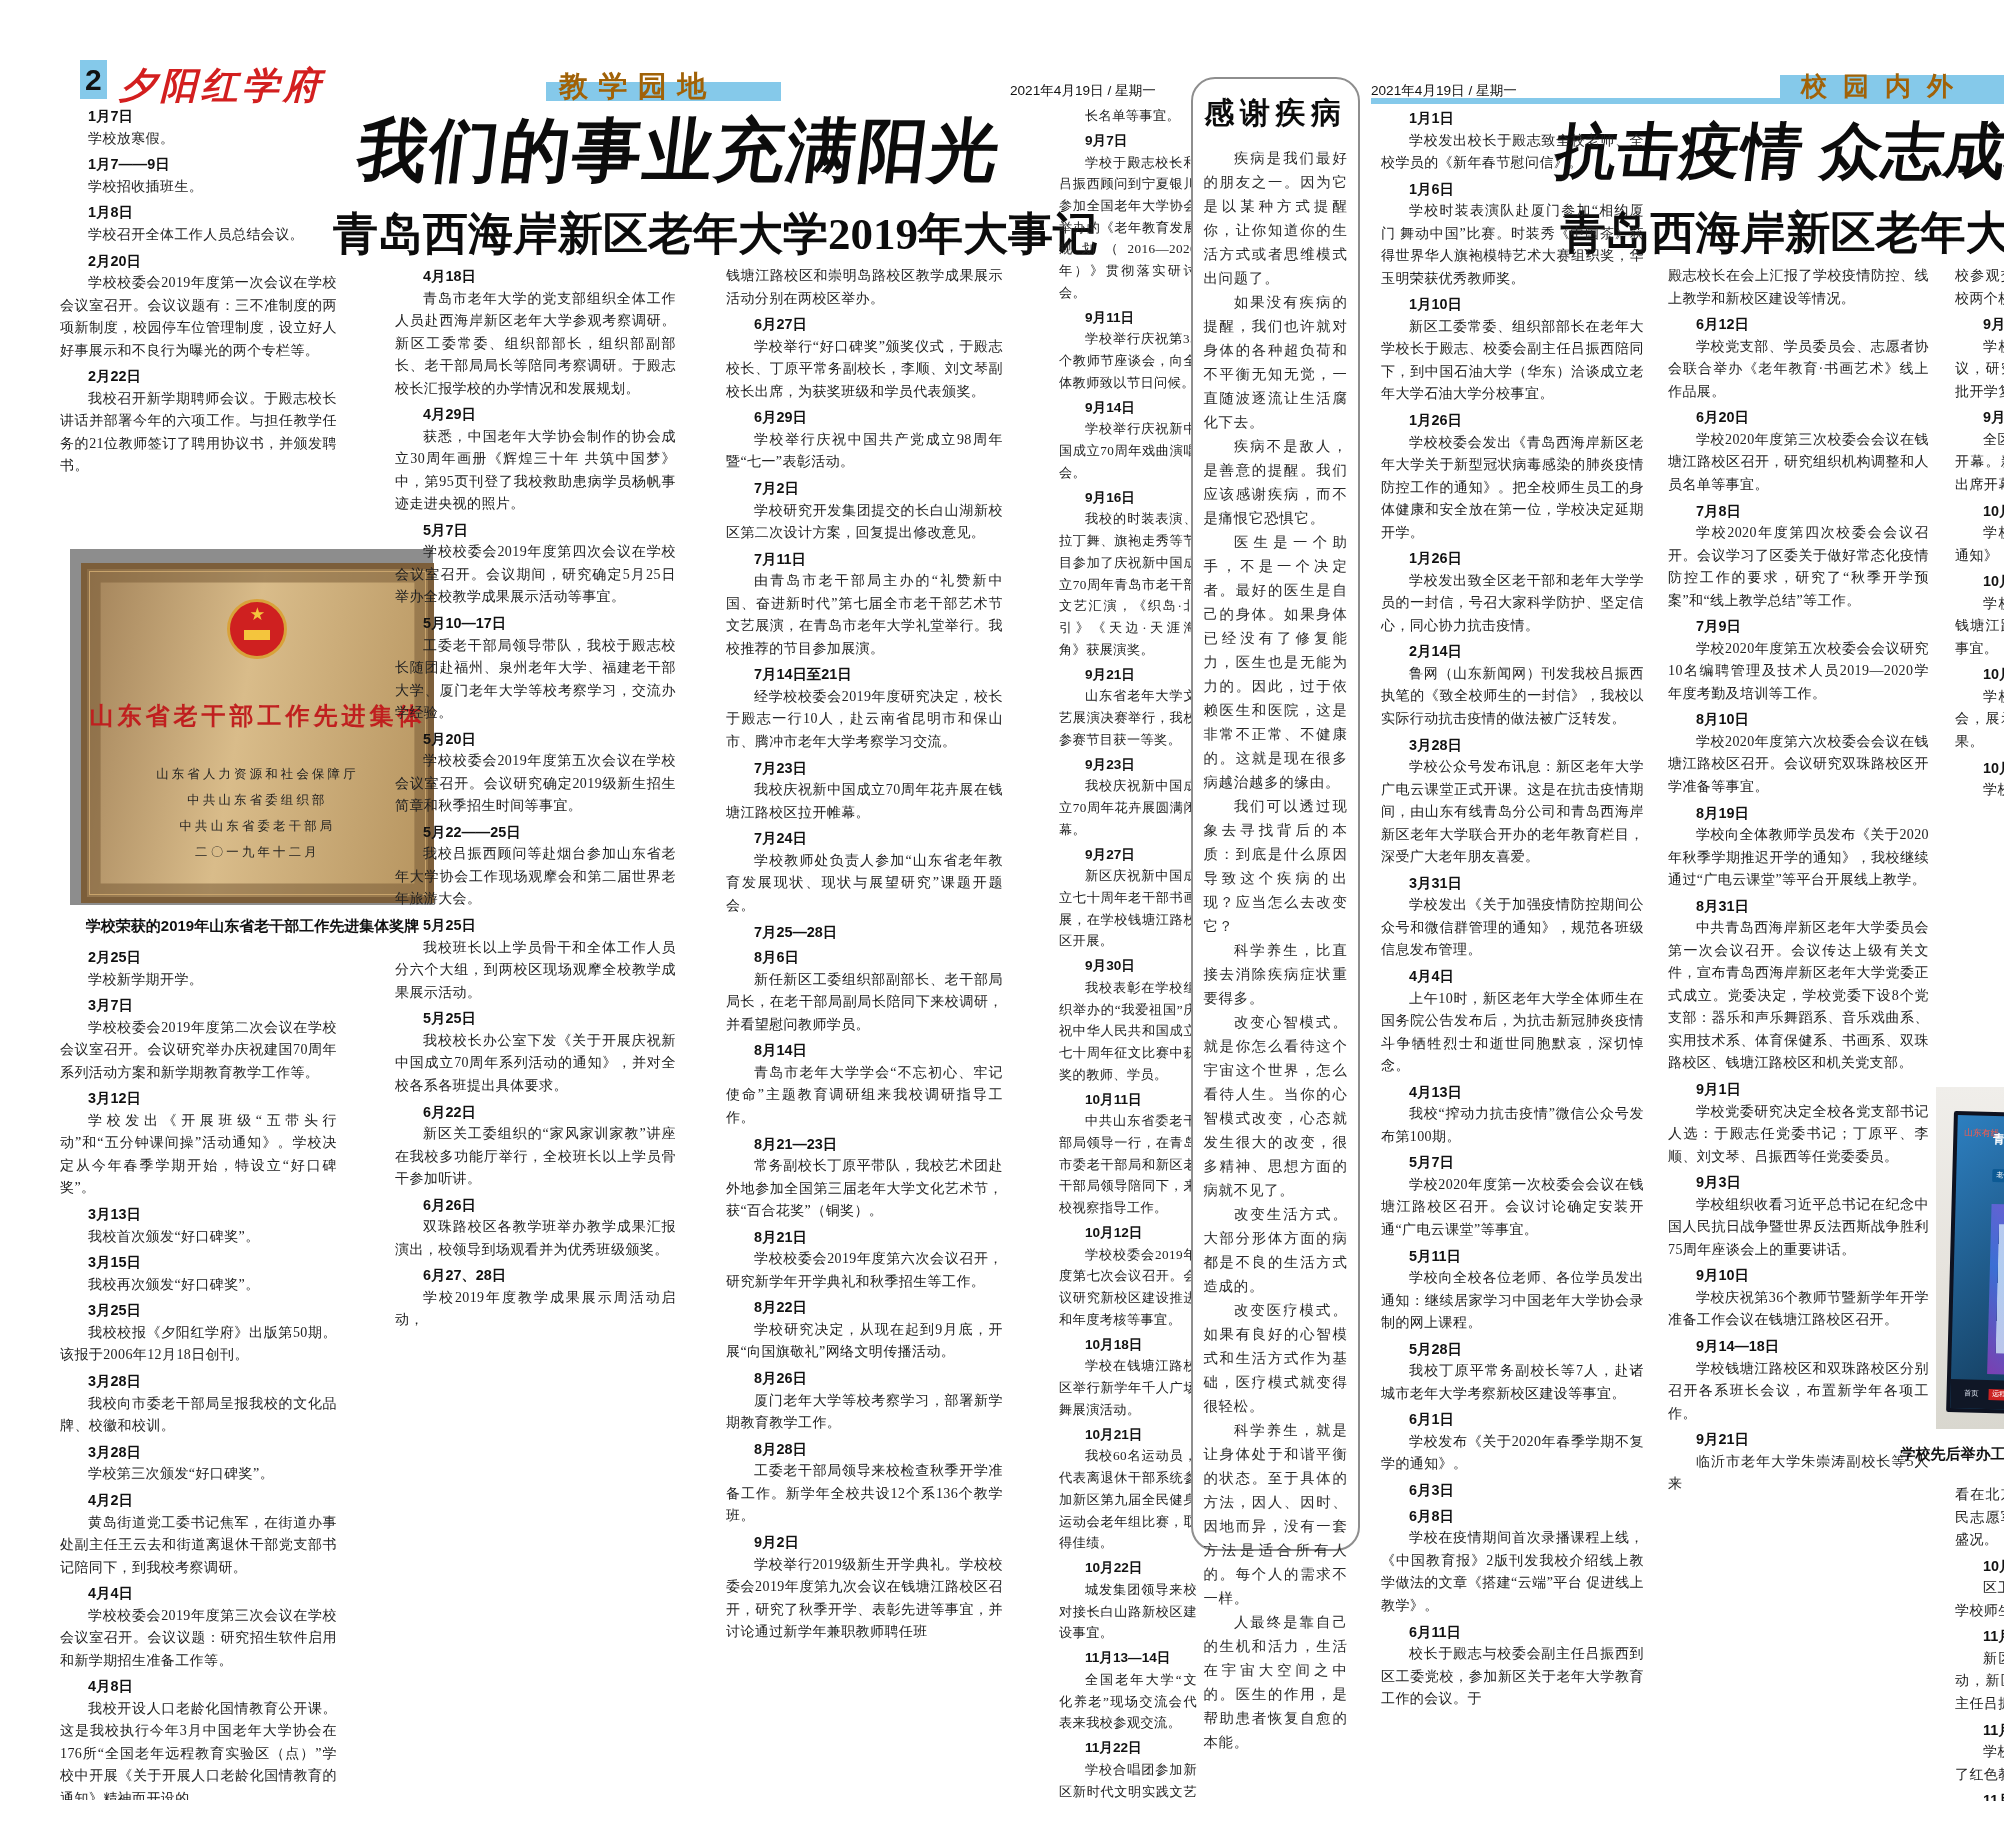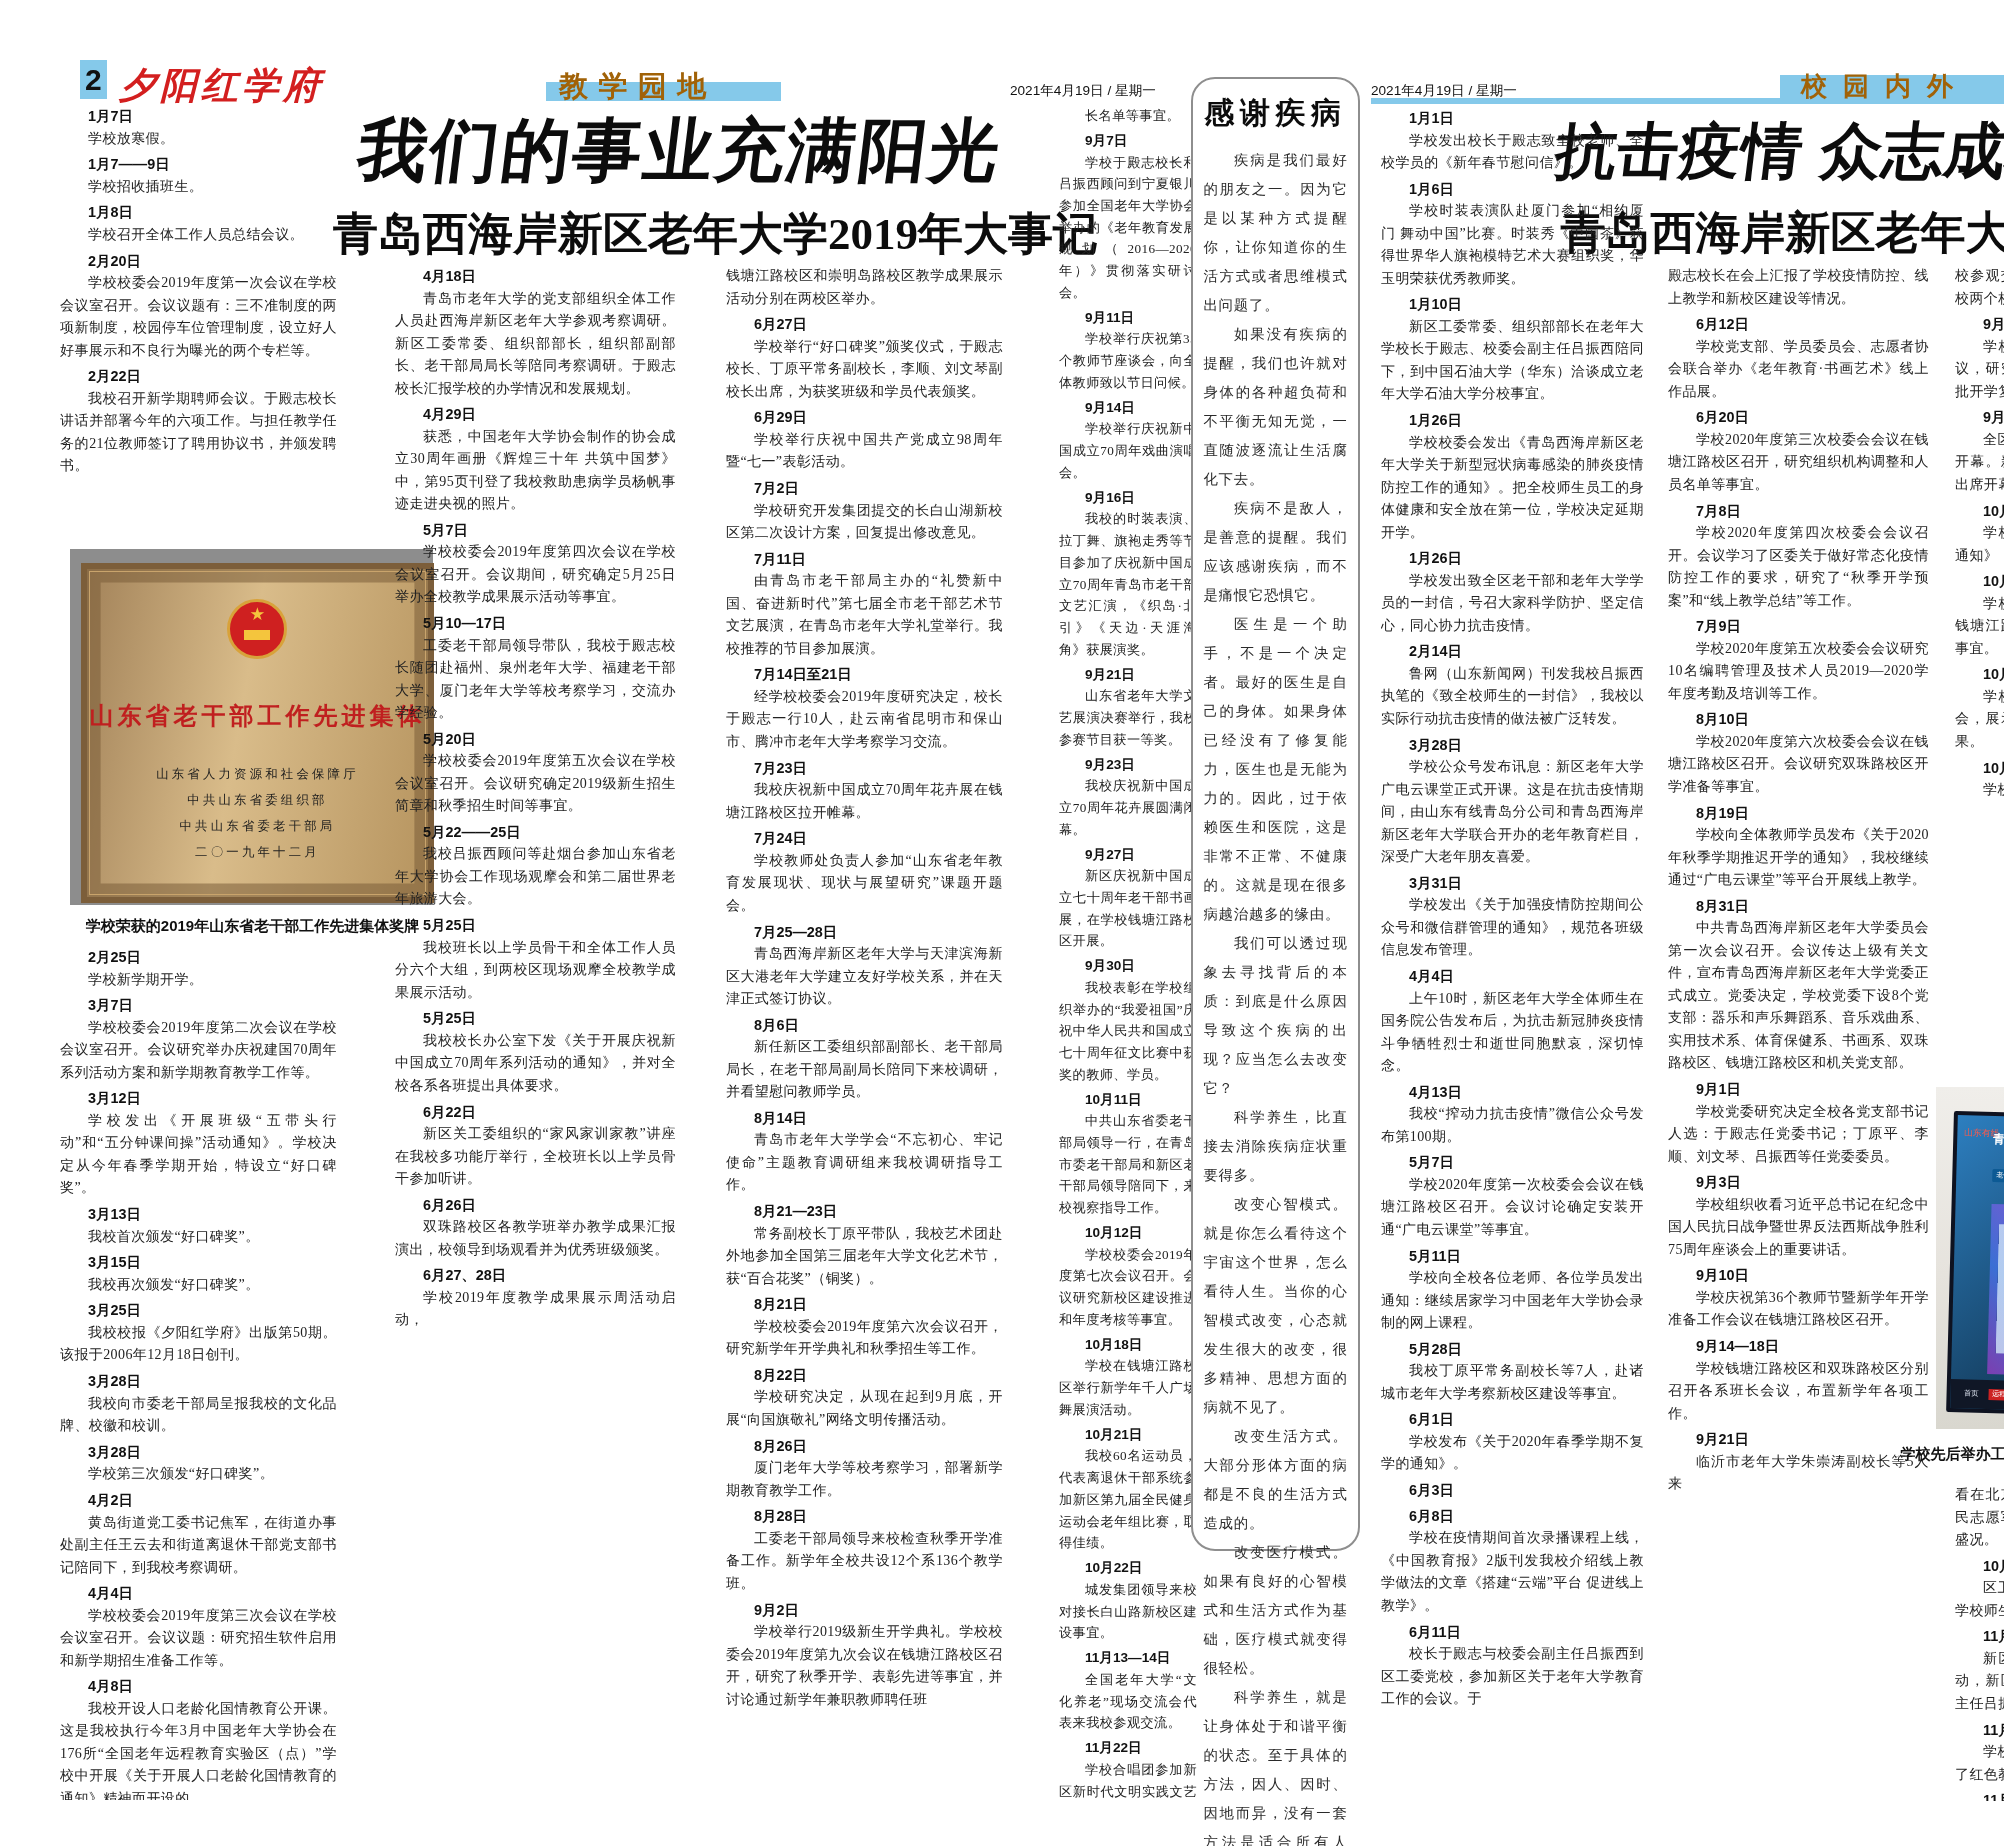--- a/index.html
+++ b/index.html
@@ -24,21 +24,21 @@
   .edate{font-family:"Liberation Sans",sans-serif;font-weight:bold;font-size:14.4px;line-height:22.5px;
          color:#111;text-indent:28px;}
   .etext{font-size:14px;line-height:22.5px;text-align:justify;text-indent:28px;color:#222;letter-spacing:0.4px;}
   .noind{text-indent:0;}
   .narrow .edate{text-indent:26px;font-size:13.6px;line-height:21.7px;}
   .narrow .etext{text-indent:26px;font-size:13.2px;line-height:21.7px;}
   
   .midbox{border:2.8px solid #8e8e8e;border-radius:24px;background:#fff;padding:12px 10.4px;box-sizing:border-box;}
   .midtitle{font-family:"Liberation Sans",sans-serif;font-weight:bold;font-size:30px;letter-spacing:5.6px;
             text-align:center;color:#0c0c0c;margin:2.4px 0 11.2px 0;}
-  .midp{font-size:14.4px;line-height:29px;letter-spacing:0.8px;text-align:justify;text-indent:30.5px;color:#2a2a2a;}
+  .midp{font-size:14.4px;line-height:24px;letter-spacing:0.8px;text-align:justify;text-indent:30.5px;color:#2a2a2a;}
   
   .certphoto{background:#8d8d8d;padding:0;}
   .plaque{position:absolute;left:3%;top:4%;width:94%;height:92%;
           background:linear-gradient(100deg,#a3835a 0%,#d9bc8a 45%,#b6945f 100%);
           border:6.4px solid #7c5e3a;outline:1.2px solid #c9a46c;outline-offset:-9.6px;
           box-shadow:inset 0 0 0 13.6px rgba(122,92,56,.55);}
   .emblem{position:absolute;left:50%;top:9%;width:60px;height:68px;transform:translateX(-50%);}
   .emblem .ring{position:absolute;left:0;top:0;width:60px;height:60px;border-radius:50%;
           background:#cf2020;border:3.6px solid #d8a23a;box-sizing:border-box;}
   .emblem .star{position:absolute;left:50%;top:7.2px;transform:translateX(-50%);color:#f4c53d;font-size:17.6px;line-height:17.6px;}
@@ -255,21 +255,20 @@
       <div class="entry">
         <div class="edate">7月23日</div>
         <div class="etext">我校庆祝新中国成立70周年花卉展在钱塘江路校区拉开帷幕。</div>
       </div>
       <div class="entry">
         <div class="edate">7月24日</div>
         <div class="etext">学校教师处负责人参加“山东省老年教育发展现状、现状与展望研究”课题开题会。</div>
       </div>
       <div class="entry">
         <div class="edate">7月25—28日</div>
-        <div class="etext">青岛西海岸新区老年大学与天津滨海新区大港老年大学建立友好学校关系，并在天津正式签订协议。</div>
       </div>
       <div class="entry">
         <div class="edate">8月6日</div>
         <div class="etext">新任新区工委组织部副部长、老干部局局长，在老干部局副局长陪同下来校调研，并看望慰问教师学员。</div>
       </div>
       <div class="entry">
         <div class="edate">8月14日</div>
         <div class="etext">青岛市老年大学学会“不忘初心、牢记使命”主题教育调研组来我校调研指导工作。</div>
       </div>
       <div class="entry">

